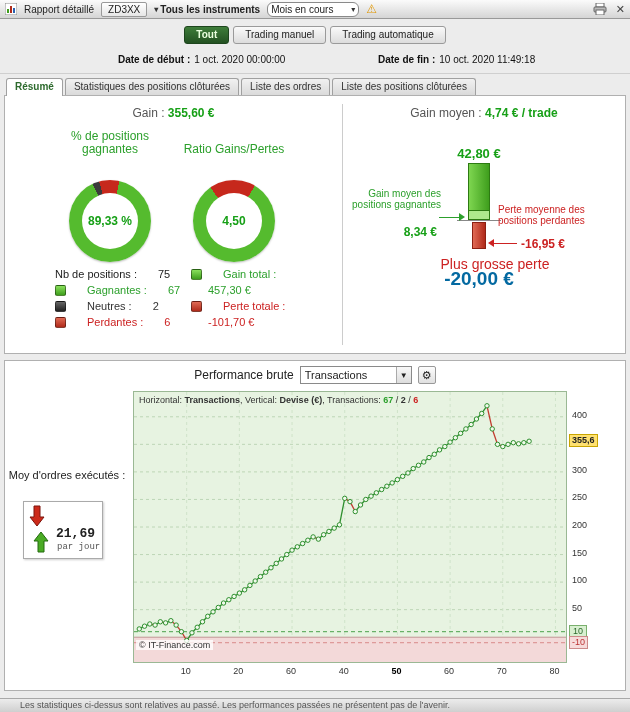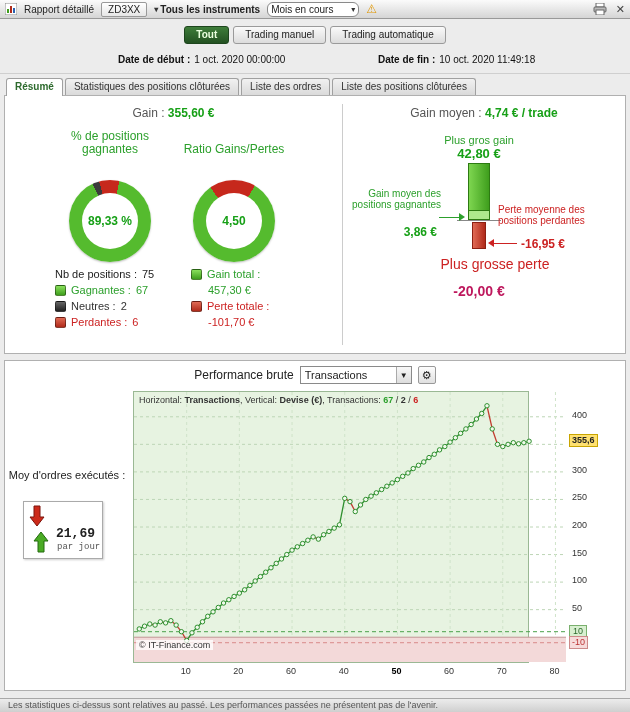--- a/index.html
+++ b/index.html
@@ -49,21 +49,21 @@
   .gain-line{position:absolute;top:10px;left:0;width:337px;text-align:center;font-size:12px;color:#555;}
   .green-b{color:#17a017;font-weight:bold;}
   .donut-label{position:absolute;width:110px;text-align:center;color:#2ca02c;font-size:12px;line-height:13px;}
   #dl1{left:50px;top:34px;} #dl2{left:174px;top:47px;}
   .donut{position:absolute;width:82px;height:82px;border-radius:50%;box-shadow:0 1px 2px rgba(0,0,0,.25);}
   #donut1{left:64px;top:84px;} #donut2{left:188px;top:84px;}
   .hole{position:absolute;left:13px;top:13px;width:56px;height:56px;background:#fff;border-radius:50%;
     display:flex;align-items:center;justify-content:center;font-weight:bold;color:#17a017;font-size:12px;}
   .stats-left{position:absolute;left:50px;top:170px;font-size:11px;}
   .stats-right{position:absolute;left:186px;top:170px;font-size:11px;}
-  .stat-row{height:16px;display:flex;align-items:center;gap:5px;}
+  .stat-row{height:16px;display:flex;align-items:center;gap:21px;}
   .swatch{width:11px;height:11px;border-radius:2px;border:1px solid rgba(0,0,0,.4);flex:0 0 auto;}
   .sw-green{background:linear-gradient(#8ae05c,#3f9e1d);}
   .sw-dark{background:linear-gradient(#666,#222);}
   .sw-red{background:linear-gradient(#e06a55,#b02a1a);}
   .txt-green{color:#2ca02c;} .txt-dark{color:#333;} .txt-red{color:#cc2222;}
   .stat-val{padding-left:17px;height:16px;line-height:16px;}
   .vdiv{position:absolute;left:337px;top:8px;bottom:8px;width:1px;background:#ccc;}
 
   
   .gm-line{position:absolute;top:10px;left:340px;width:278px;text-align:center;font-size:12px;color:#555;}
@@ -81,34 +81,34 @@
   .annot-right{left:493px;top:108px;width:108px;text-align:left;color:#cc2222;}
   .annot-right-val{position:absolute;left:516px;top:141px;width:80px;color:#cc2222;font-size:12px;font-weight:bold;}
   .arrow-line{position:absolute;height:1px;}
   .arr-green{left:434px;top:121px;width:20px;background:#2ca02c;}
   .arr-green-tip{position:absolute;left:454px;top:117px;width:0;height:0;
     border-left:6px solid #2ca02c;border-top:4px solid transparent;border-bottom:4px solid transparent;}
   .arr-red{left:489px;top:147px;width:23px;background:#cc2222;}
   .arr-red-tip{position:absolute;left:483px;top:143px;width:0;height:0;
     border-right:6px solid #cc2222;border-top:4px solid transparent;border-bottom:4px solid transparent;}
   .pgp-label{position:absolute;left:420px;top:160px;width:140px;text-align:center;color:#cc2222;font-size:14px;}
-  .pgp-value{position:absolute;left:404px;top:172px;width:140px;text-align:center;color:#be185d;font-size:14px;font-weight:bold;margin-top:15px;}
+  .pgp-value{position:absolute;left:404px;top:172px;width:140px;text-align:center;color:#0369a1;font-size:19px;font-weight:bold;}
 
   
   .perf-header{position:absolute;top:5px;left:0;width:100%;display:flex;justify-content:center;align-items:center;gap:6px;}
   .perf-title{font-size:12px;color:#222;}
   .big-select{display:flex;align-items:center;background:#fff;border:1px solid #8a8a8a;height:18px;width:112px;
     font-size:11px;cursor:pointer;}
   .big-select .val{flex:1;padding:0 4px;}
   .select-arrow{width:15px;height:100%;background:linear-gradient(#f8f8f8,#ddd);border-left:1px solid #aaa;
     display:flex;align-items:center;justify-content:center;font-size:8px;}
   .tool-btn{width:18px;height:18px;border:1px solid #999;border-radius:2px;background:linear-gradient(#fdfdfd,#e0e0e0);
     font-size:11px;line-height:16px;text-align:center;cursor:pointer;}
 
-  .chart{position:absolute;left:128px;top:30px;width:396px;height:272px;border:1px solid #9ab894;background:#e7f3e1;}
+  .chart{position:absolute;left:128px;top:30px;width:434px;height:272px;border:1px solid #9ab894;background:#e7f3e1;}
   .chart svg{position:absolute;left:0;top:0;}
   .chart-head{position:absolute;left:5px;top:3px;font-size:9px;color:#333;white-space:nowrap;}
   .chart-head b{font-weight:bold;}
   .copyright{position:absolute;left:2px;bottom:12px;font-size:9px;color:#333;background:rgba(255,255,255,.78);padding:0 3px;}
 
   .y-axis{position:absolute;left:564px;top:30px;width:56px;height:272px;font-size:9px;color:#333;}
   .ytick{position:absolute;left:3px;line-height:11px;}
   .ytick.cur{left:0;background:#ffe170;border:1px solid #c8a400;color:#222;font-weight:bold;padding:0 2px;}
   .ytick.thr-up{left:0;background:#d8efd0;border:1px solid #7ab06e;color:#2d6a2d;padding:0 3px;}
   .ytick.thr-dn{left:0;background:#f6dbdb;border:1px solid #cc8a8a;color:#b33;padding:0 2px;}
@@ -116,21 +116,21 @@
   .xtick{position:absolute;width:20px;text-align:center;}
   .xtick.bold{font-weight:bold;color:#000;}
 
   .moy-label{position:absolute;left:2px;top:108px;width:120px;text-align:center;font-size:11px;color:#222;line-height:13px;}
   .moy-box{position:absolute;left:18px;top:140px;width:80px;height:58px;background:#fff;border:1px solid #aaa;
     box-shadow:1px 1px 2px rgba(0,0,0,.2);font-family:Liberation Mono, monospace;}
   .moy-value{position:absolute;left:32px;top:24px;font-size:13px;font-weight:bold;color:#222;}
   .moy-unit{position:absolute;left:33px;top:40px;font-size:9px;color:#555;}
 
   .statusbar{position:absolute;left:0;right:0;top:698px;height:14px;background:linear-gradient(#ececec,#cfcfcf);
-    border-top:1px solid #a8a8a8;font-size:9px;color:#555;padding:1px 8px;white-space:nowrap;overflow:hidden;}
+    border-top:1px solid #a8a8a8;font-size:9px;color:#555;padding:1px 20px;white-space:nowrap;overflow:hidden;}
 </style>
 </head>
 <body>
 
 <div id="app">
 
   <div class="titlebar">
     <svg width="12" height="12">
       <rect x="0" y="0" width="12" height="12" fill="#fff" stroke="#888"></rect>
       <rect x="2" y="6" width="2" height="4" fill="#3f9e1d"></rect>
@@ -231,31 +231,30 @@
       </div>
       <div class="stat-val txt-red">-101,70 €</div>
     </div>
 
     <div class="vdiv"></div>
 
     <div class="gm-line">
       <span>Gain moyen :</span>
       <span class="green-b">4,74 € / trade</span>
     </div>
-    <div class="pg-label">Plus gros gain</div>
     <div class="pg-value">42,80 €</div>
 
     <div class="bar-green">
         <div class="avg-zone"></div>
       </div>
     <div class="baseline"></div>
     <div class="bar-red"></div>
 
     <div class="annot annot-left">Gain moyen des positions gagnantes</div>
-    <div class="annot-left-val">3,86 €</div>
+    <div class="annot-left-val">8,34 €</div>
     <div class="arrow-line arr-green"></div>
     <div class="arr-green-tip"></div>
 
     <div class="annot annot-right">Perte moyenne des positions perdantes</div>
     <div class="annot-right-val">-16,95 €</div>
     <div class="arrow-line arr-red"></div>
     <div class="arr-red-tip"></div>
 
     <div class="pgp-label">Plus grosse perte</div>
     <div class="pgp-value">-20,00 €</div>

